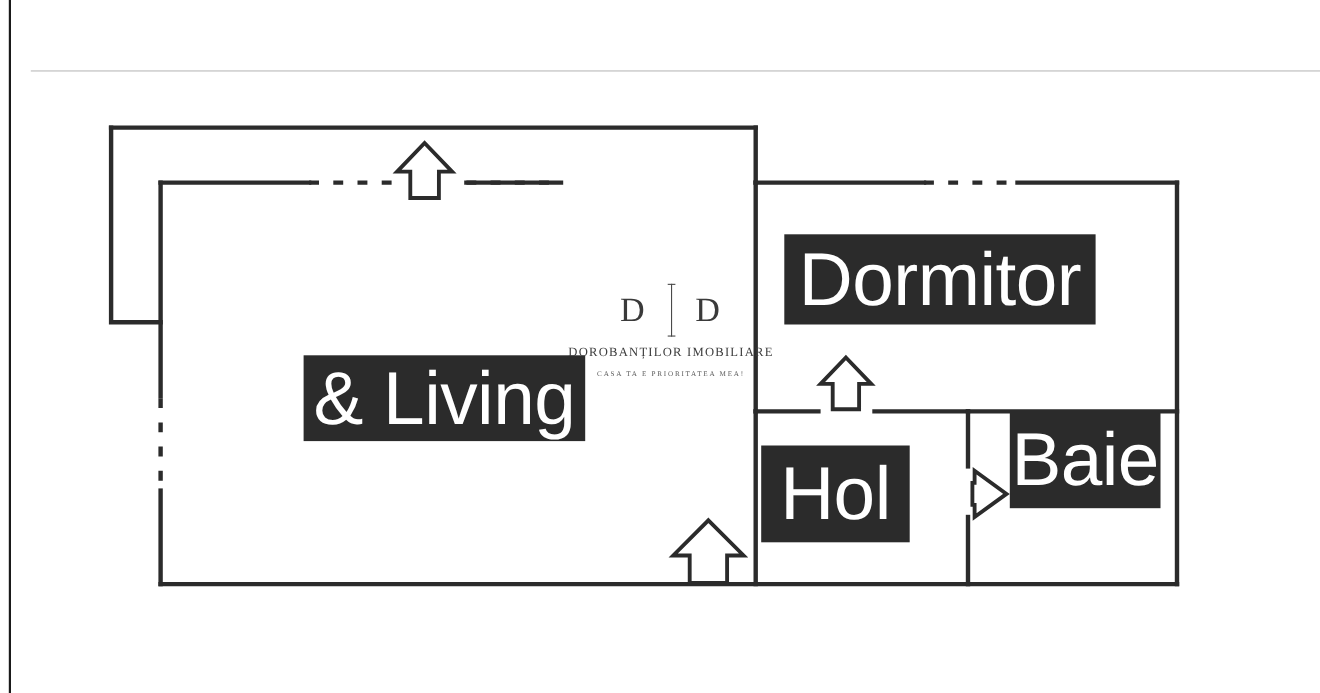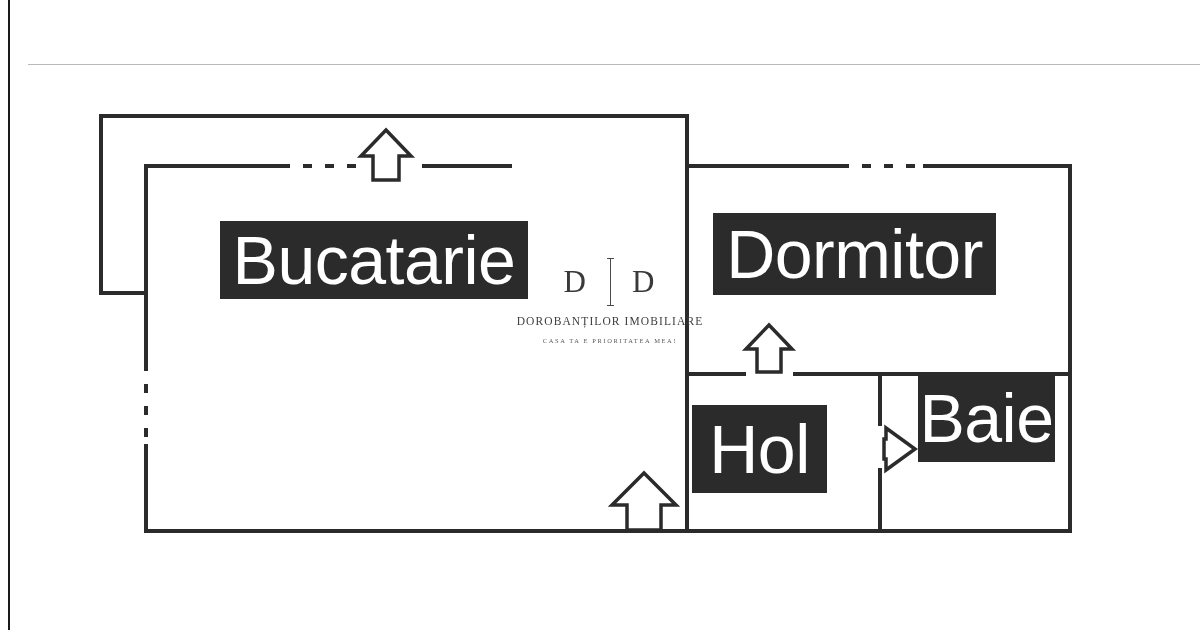--- a/index.html
+++ b/index.html
@@ -194,22 +194,22 @@
       <path d="M386,130 L411,156 L399,156 L399,180 L373,180 L373,156 L361,156 Z"></path>
 
       <path d="M769,325 L792,349 L781,349 L781,372 L757,372 L757,349 L746,349 Z"></path>
 
       <path d="M644,473 L676,505 L661,505 L661,530 L627,530 L627,505 L612,505 Z"></path>
 
       <path d="M886,428 L915,449 L886,470 L886,459 L884,459 L884,439 L886,439 Z"></path>
     </g>
   </svg>
 
-  <div class="chip chip-bucatarie">
-    <span>Bucatarie</span>
+  <div class="chip chip-living">
+    <span>&amp; Living</span>
   </div>
   <div class="chip chip-dormitor">
     <span>Dormitor</span>
   </div>
   <div class="chip chip-hol">
     <span>Hol</span>
   </div>
   <div class="chip chip-baie">
     <span>Baie</span>
   </div>

